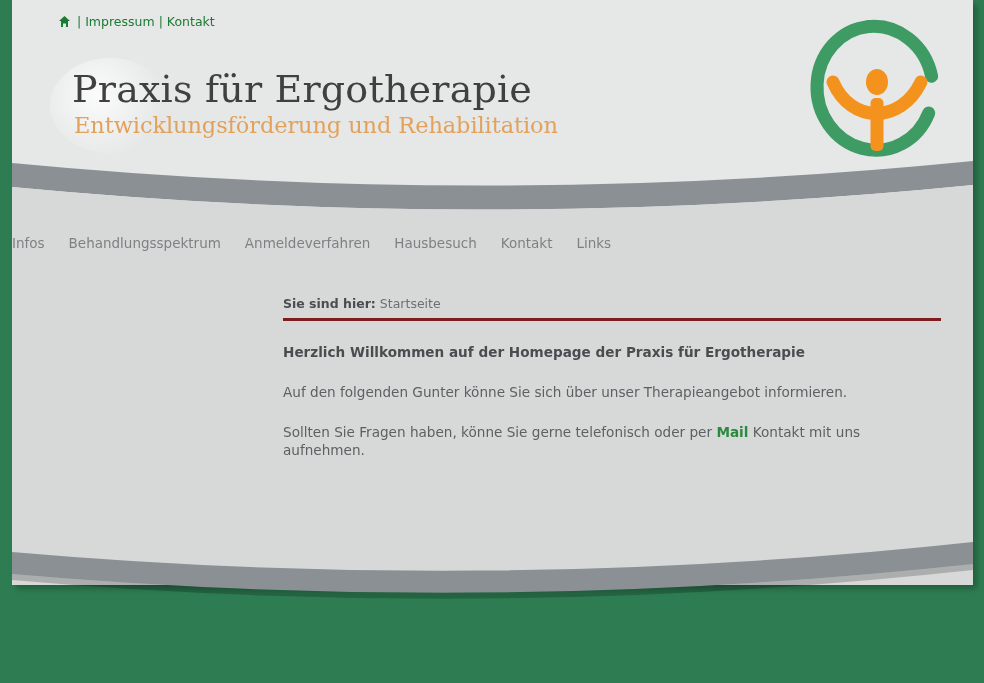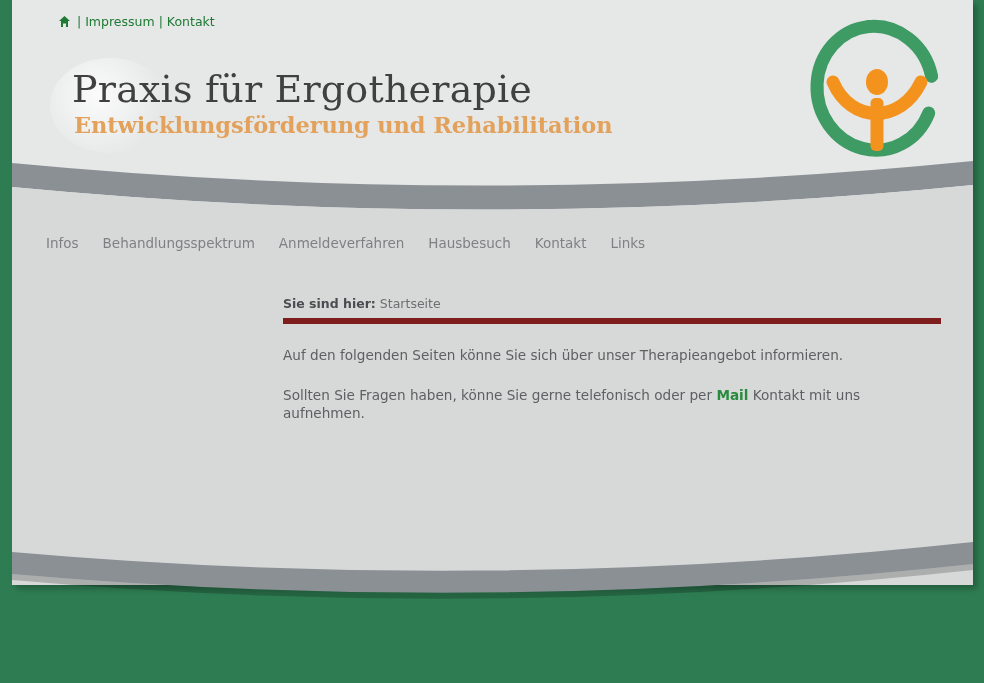--- a/index.html
+++ b/index.html
@@ -90,21 +90,21 @@
   #logo-line1 {
     font-family: "DejaVu Serif", serif;
     font-size: 38px;
     line-height: 46px;
     color: #404040;
     letter-spacing: 0.2px;
     white-space: nowrap;
   }
   #logo-line2 {
     font-family: "DejaVu Serif", serif;
-    font-weight: bold;
+    font-weight: normal;
     font-size: 22.5px;
     line-height: 30px;
     color: #e2a25c;
     letter-spacing: -0.1px;
     white-space: nowrap;
     margin-top: -2px;
     margin-left: 2px;
   }
 
   
@@ -130,21 +130,20 @@
 
   
   #nav {
     position: absolute;
     left: 0;
     top: 232px;
     width: 941px;
     height: 24px;
     z-index: 8;
     white-space: nowrap;
-    padding-left: 34px;
     box-sizing: border-box;
   }
   #nav a {
     display: inline-block;
     color: #7e8183;
     font-size: 13.5px;
     text-decoration: none;
     margin-right: 24px;
     line-height: 22px;
   }
@@ -154,21 +153,21 @@
     position: absolute;
     left: 271px;
     top: 296px;
     width: 658px;
     z-index: 8;
   }
   #breadcrumb {
     font-size: 12.5px;
     color: #6d7072;
     padding-bottom: 6px;
-    border-bottom: 6px solid #7f1d1d;
+    border-bottom: 3px solid #7f1d1d;
     line-height: 16px;
   }
   #breadcrumb .bc-label {
     font-weight: bold;
     color: #4a4d4f;
   }
   #breadcrumb .bc-current { color: #6d7072; }
 
   h1#page-title {
     margin: 18px 0 0 0;
@@ -281,21 +280,22 @@
     </div>
 
     <div id="content">
 
       <div id="breadcrumb">
         <span class="bc-label">Sie sind hier:</span>
         <span class="bc-current">Startseite</span>
       </div>
 
 
-      <p class="para">Auf den folgenden Seiten könne Sie sich über unser Therapieangebot informieren.</p>
+      <p class="para strong">Herzlich Willkommen auf der Homepage der Praxis für Ergotherapie</p>
+      <p class="para">Auf den folgenden Gunter könne Sie sich über unser Therapieangebot informieren.</p>
 
       <p class="para"><span>Sollten Sie Fragen haben, könne Sie gerne telefonisch oder per </span><a class="mail" href="#">Mail</a><span> Kontakt mit uns aufnehmen.</span></p>
 
     </div>
 
   </div>
 
   <div id="curve-bottom">
     <svg width="965" height="80" viewBox="0 0 965 80" preserveAspectRatio="none">
 

